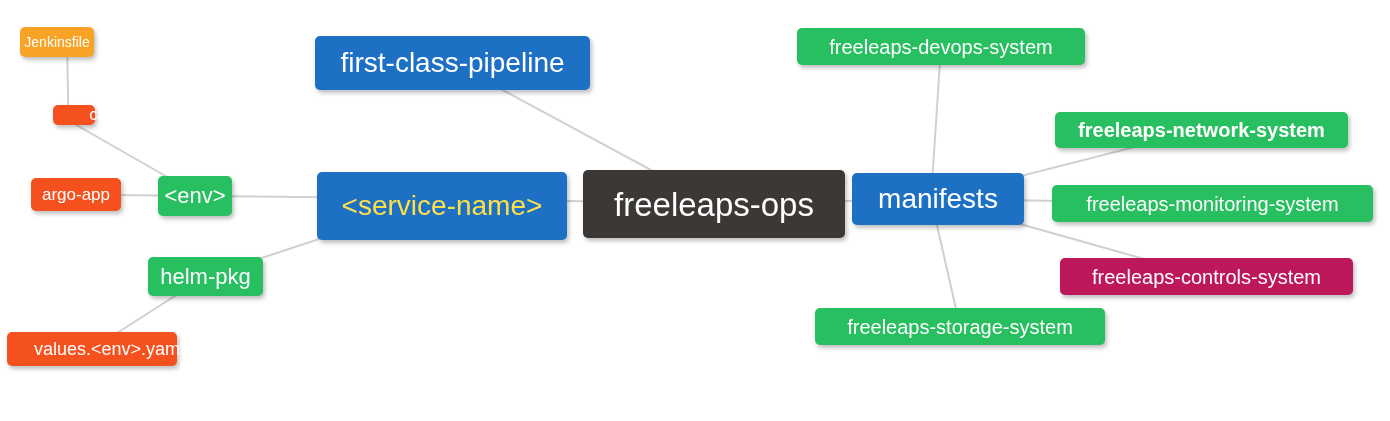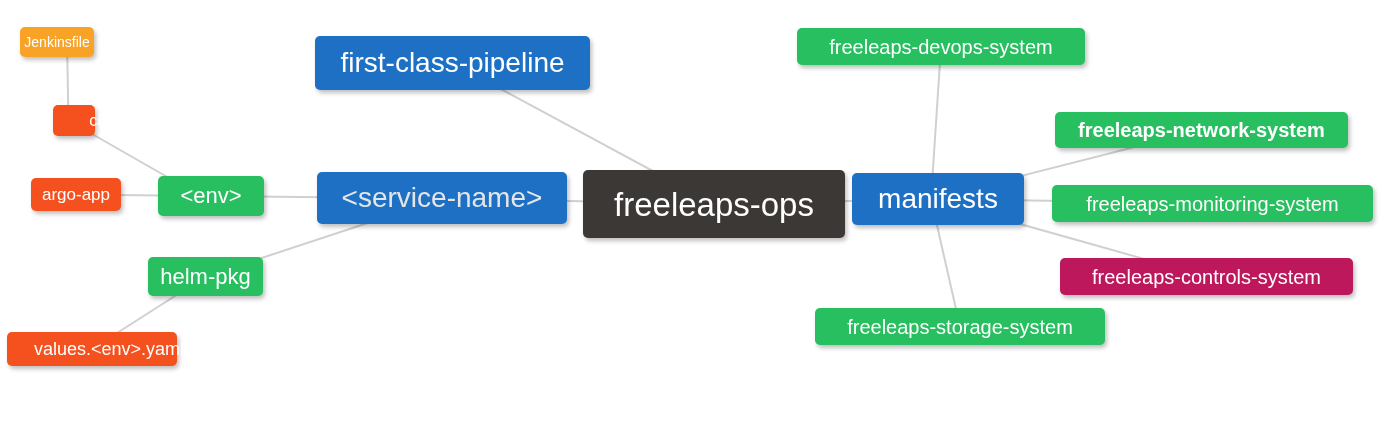--- a/index.html
+++ b/index.html
@@ -54,25 +54,25 @@
       <line x1="442" y1="198.5" x2="714" y2="204" stroke="#d0d0d0" stroke-width="2"></line>
       <line x1="714" y1="204" x2="931" y2="199" stroke="#d0d0d0" stroke-width="2"></line>
       <line x1="931" y1="199" x2="941" y2="46.5" stroke="#d0d0d0" stroke-width="2"></line>
       <line x1="931" y1="199" x2="1201.5" y2="130" stroke="#d0d0d0" stroke-width="2"></line>
       <line x1="931" y1="199" x2="1212.5" y2="203.5" stroke="#d0d0d0" stroke-width="2"></line>
       <line x1="931" y1="199" x2="1206.5" y2="276.5" stroke="#d0d0d0" stroke-width="2"></line>
       <line x1="931" y1="199" x2="960" y2="326.5" stroke="#d0d0d0" stroke-width="2"></line>
     </svg>
 
 <div class="node" style="left: 20px; top: 27px; width: 74px; height: 30px; font-size: 14px; background: rgb(249, 163, 38); color: rgb(255, 255, 255);">Jenkinsfile</div>
-    <div class="node" style="left: 53px; top: 105px; width: 31px; height: 31px; font-size: 16px; background: rgb(244, 81, 30); color: rgb(255, 255, 255); padding-left: 42px;">ci</div>
+    <div class="node" style="left: 53px; top: 105px; width: 31px; height: 20px; font-size: 16px; background: rgb(244, 81, 30); color: rgb(255, 255, 255); padding-left: 42px;">ci</div>
     <div class="node" style="left: 31px; top: 178px; width: 90px; height: 33px; font-size: 17px; background: rgb(244, 81, 30); color: rgb(255, 255, 255);">argo-app</div>
-    <div class="node" style="left: 158px; top: 176px; width: 106px; height: 40px; font-size: 22px; background: rgb(39, 191, 95); color: rgb(255, 255, 255);">&lt;env&gt;</div>
+    <div class="node" style="left: 158px; top: 176px; width: 74px; height: 40px; font-size: 22px; background: rgb(39, 191, 95); color: rgb(255, 255, 255);">&lt;env&gt;</div>
     <div class="node" style="left: 315px; top: 36px; width: 275px; height: 54px; font-size: 28px; background: rgb(29, 112, 196); color: rgb(255, 255, 255);">first-class-pipeline</div>
-    <div class="node" style="left: 317px; top: 172px; width: 250px; height: 52px; font-size: 28px; background: rgb(29, 112, 196); color: #e5e5e5;">&lt;service-name&gt;</div>
+    <div class="node" style="left: 317px; top: 172px; width: 250px; height: 68px; font-size: 28px; background: rgb(29, 112, 196); color: #fde047;">&lt;service-name&gt;</div>
     <div class="node" style="left: 148px; top: 257px; width: 115px; height: 39px; font-size: 22px; background: rgb(39, 191, 95); color: rgb(255, 255, 255); text-align: right;">helm-pkg</div>
     <div class="node" style="left: 7px; top: 332px; width: 170px; height: 34px; font-size: 18px; background: rgb(244, 81, 30); color: rgb(255, 255, 255); padding-left: 34px;">values.&lt;env&gt;.yaml</div>
     <div class="node" style="left: 583px; top: 170px; width: 262px; height: 68px; font-size: 33px; background: rgb(60, 56, 54); color: rgb(255, 255, 255);">freeleaps-ops</div>
     <div class="node" style="left: 852px; top: 173px; width: 172px; height: 52px; font-size: 28px; background: rgb(29, 112, 196); color: rgb(255, 255, 255);">manifests</div>
     <div class="node" style="left: 797px; top: 28px; width: 288px; height: 37px; font-size: 20px; background: rgb(39, 191, 95); color: rgb(255, 255, 255);">freeleaps-devops-system</div>
     <div class="node" style="left: 1055px; top: 112px; width: 293px; height: 36px; font-size: 20px; background: rgb(39, 191, 95); color: rgb(255, 255, 255); font-weight: bold;">freeleaps-network-system</div>
     <div class="node" style="left: 1052px; top: 185px; width: 321px; height: 37px; font-size: 20px; background: rgb(39, 191, 95); color: rgb(255, 255, 255);">freeleaps-monitoring-system</div>
     <div class="node" style="left: 1060px; top: 258px; width: 293px; height: 37px; font-size: 20px; background: #be185d; color: rgb(255, 255, 255);">freeleaps-controls-system</div>
     <div class="node" style="left: 815px; top: 308px; width: 290px; height: 37px; font-size: 20px; background: rgb(39, 191, 95); color: rgb(255, 255, 255);">freeleaps-storage-system</div>
   </div>

